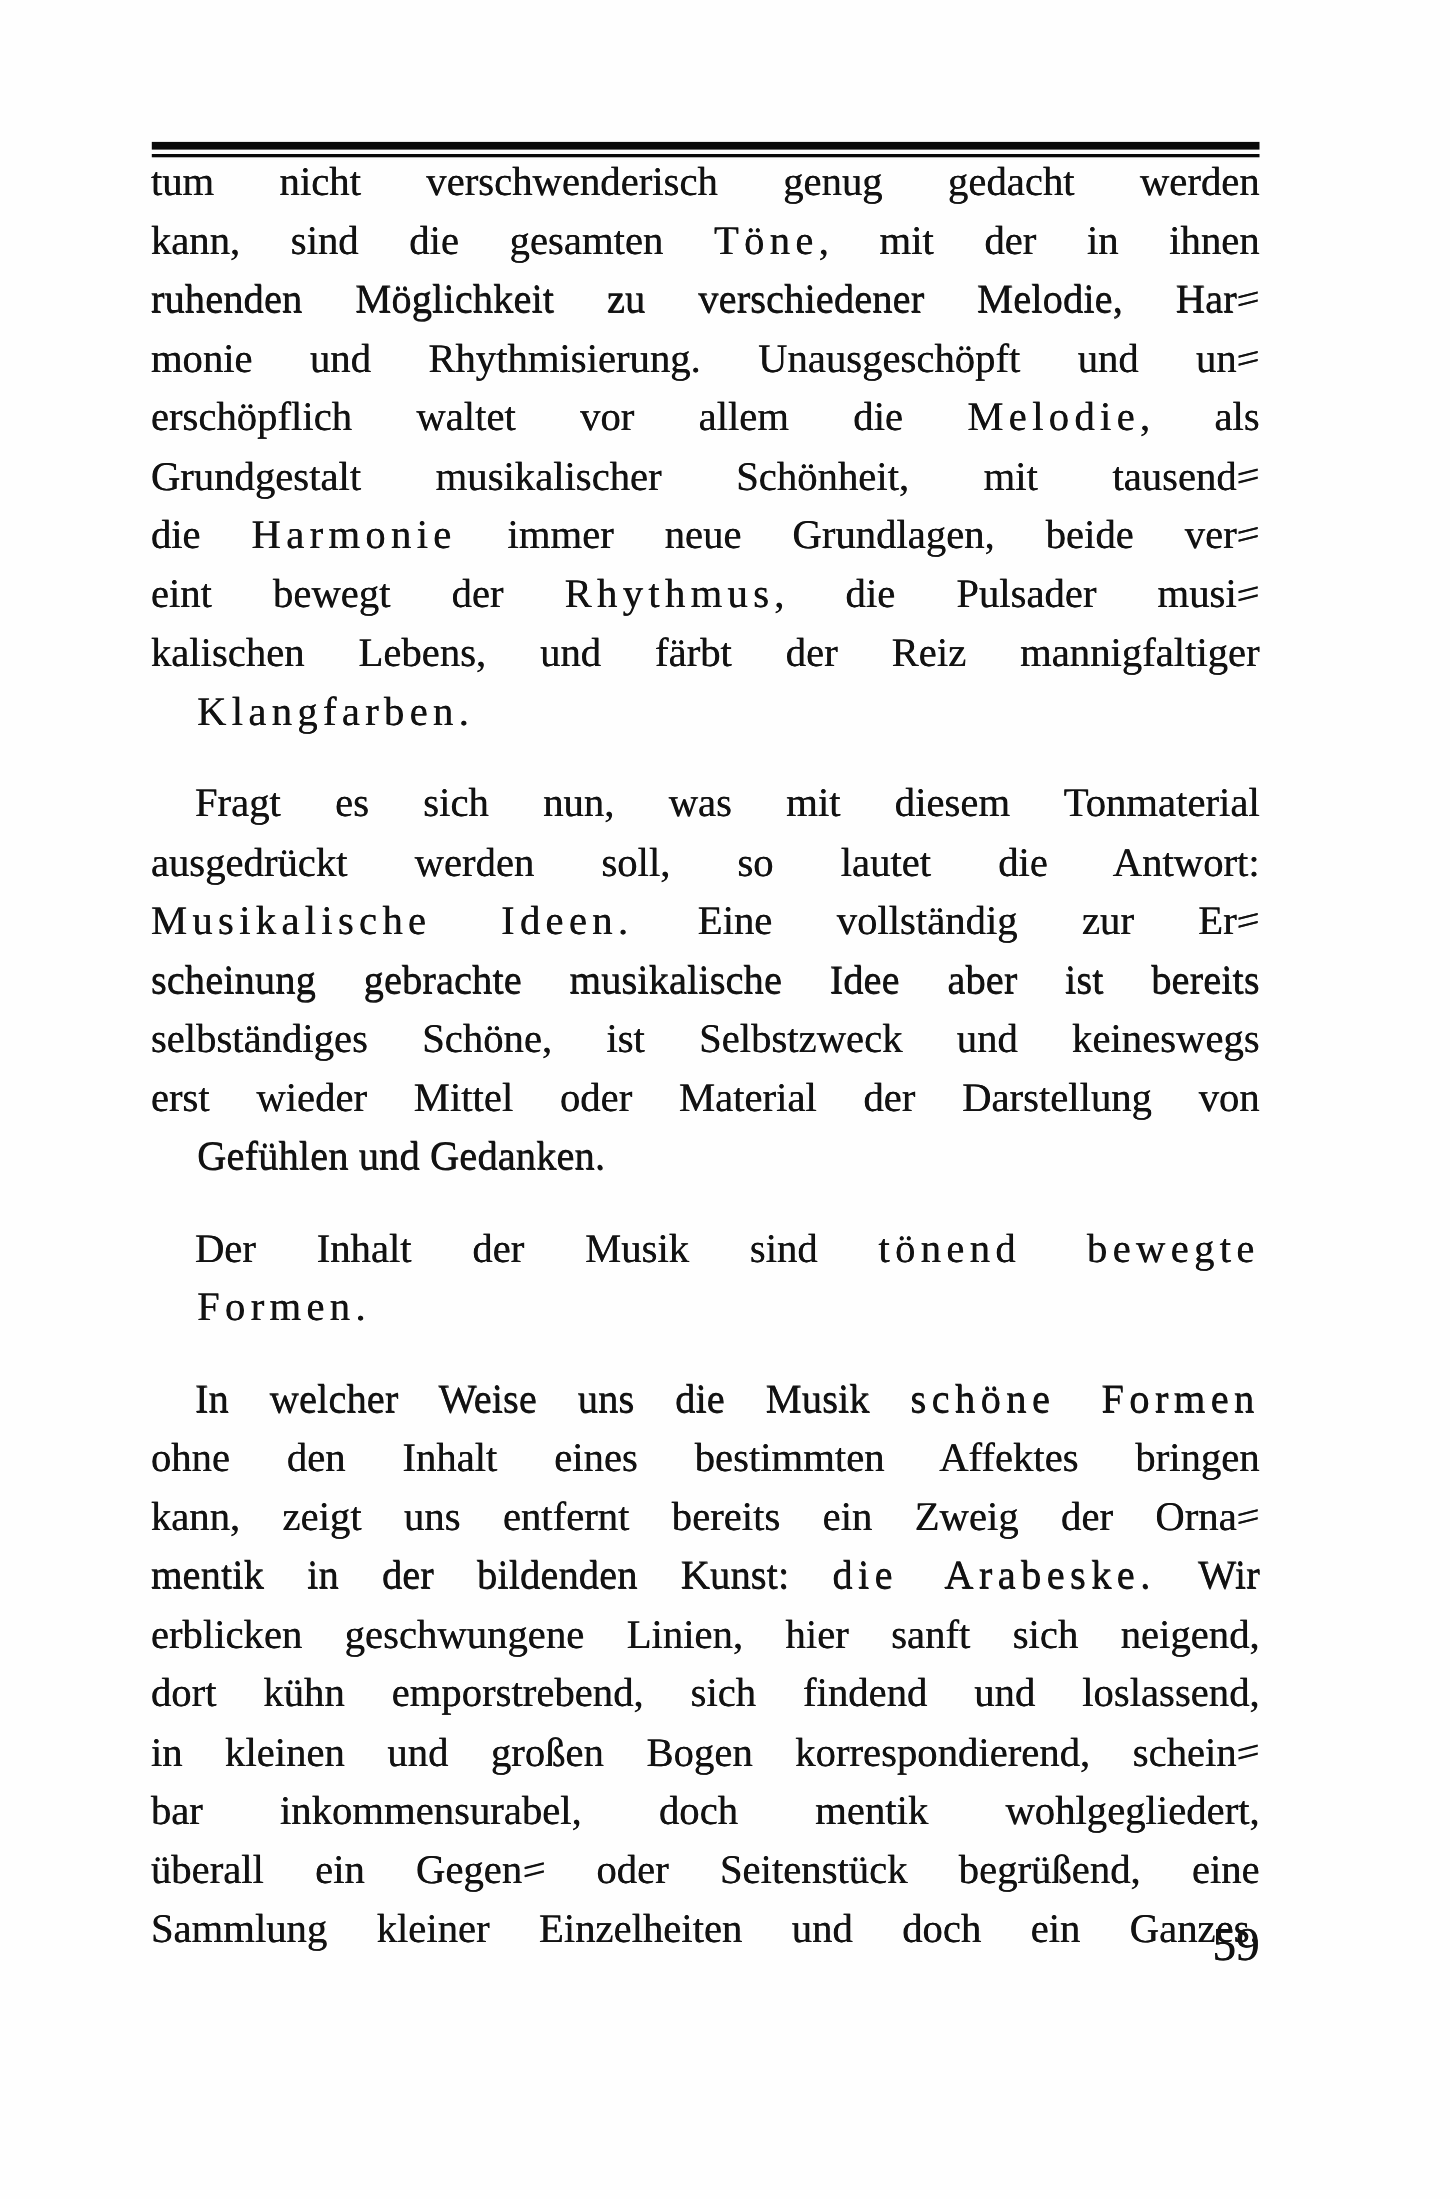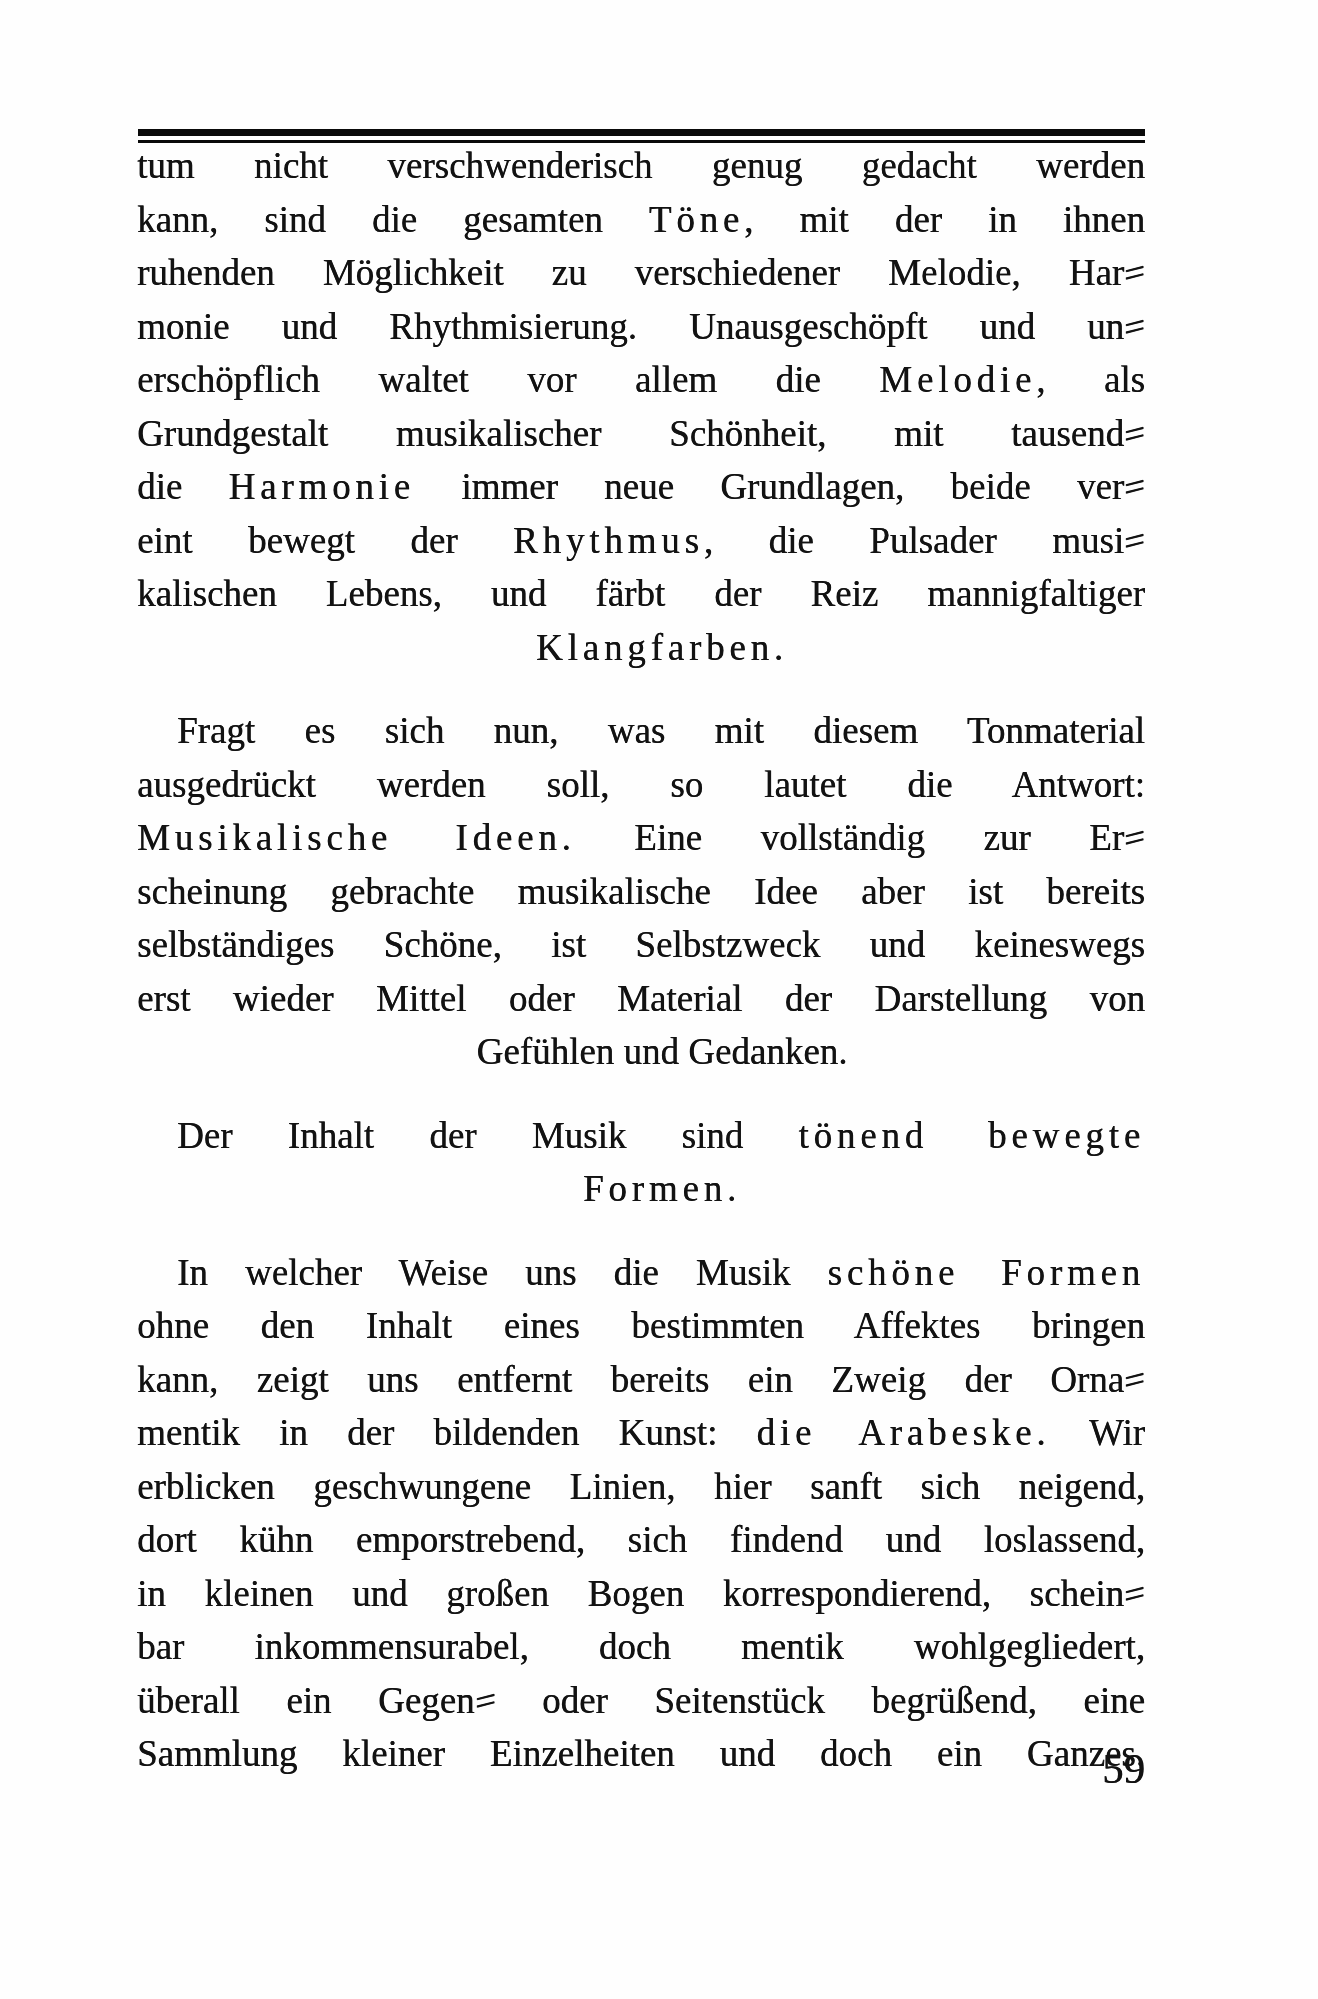--- a/index.html
+++ b/index.html
@@ -43,21 +43,21 @@
     text-align: justify;
     text-align-last: justify;
     height: 53.5px;
     overflow: visible;
   }
   .line.indent {
     text-indent: 40px;
     margin-top: 30px;
   }
   .line.nofill {
-    text-align: center;
+    text-align: left;
     text-align-last: auto;
     margin-left: 42px;
   }
   .sperr {
     letter-spacing: 0.13em;
   }
   .dh {
     display: inline-block;
     transform: skewY(-14deg);
   }

